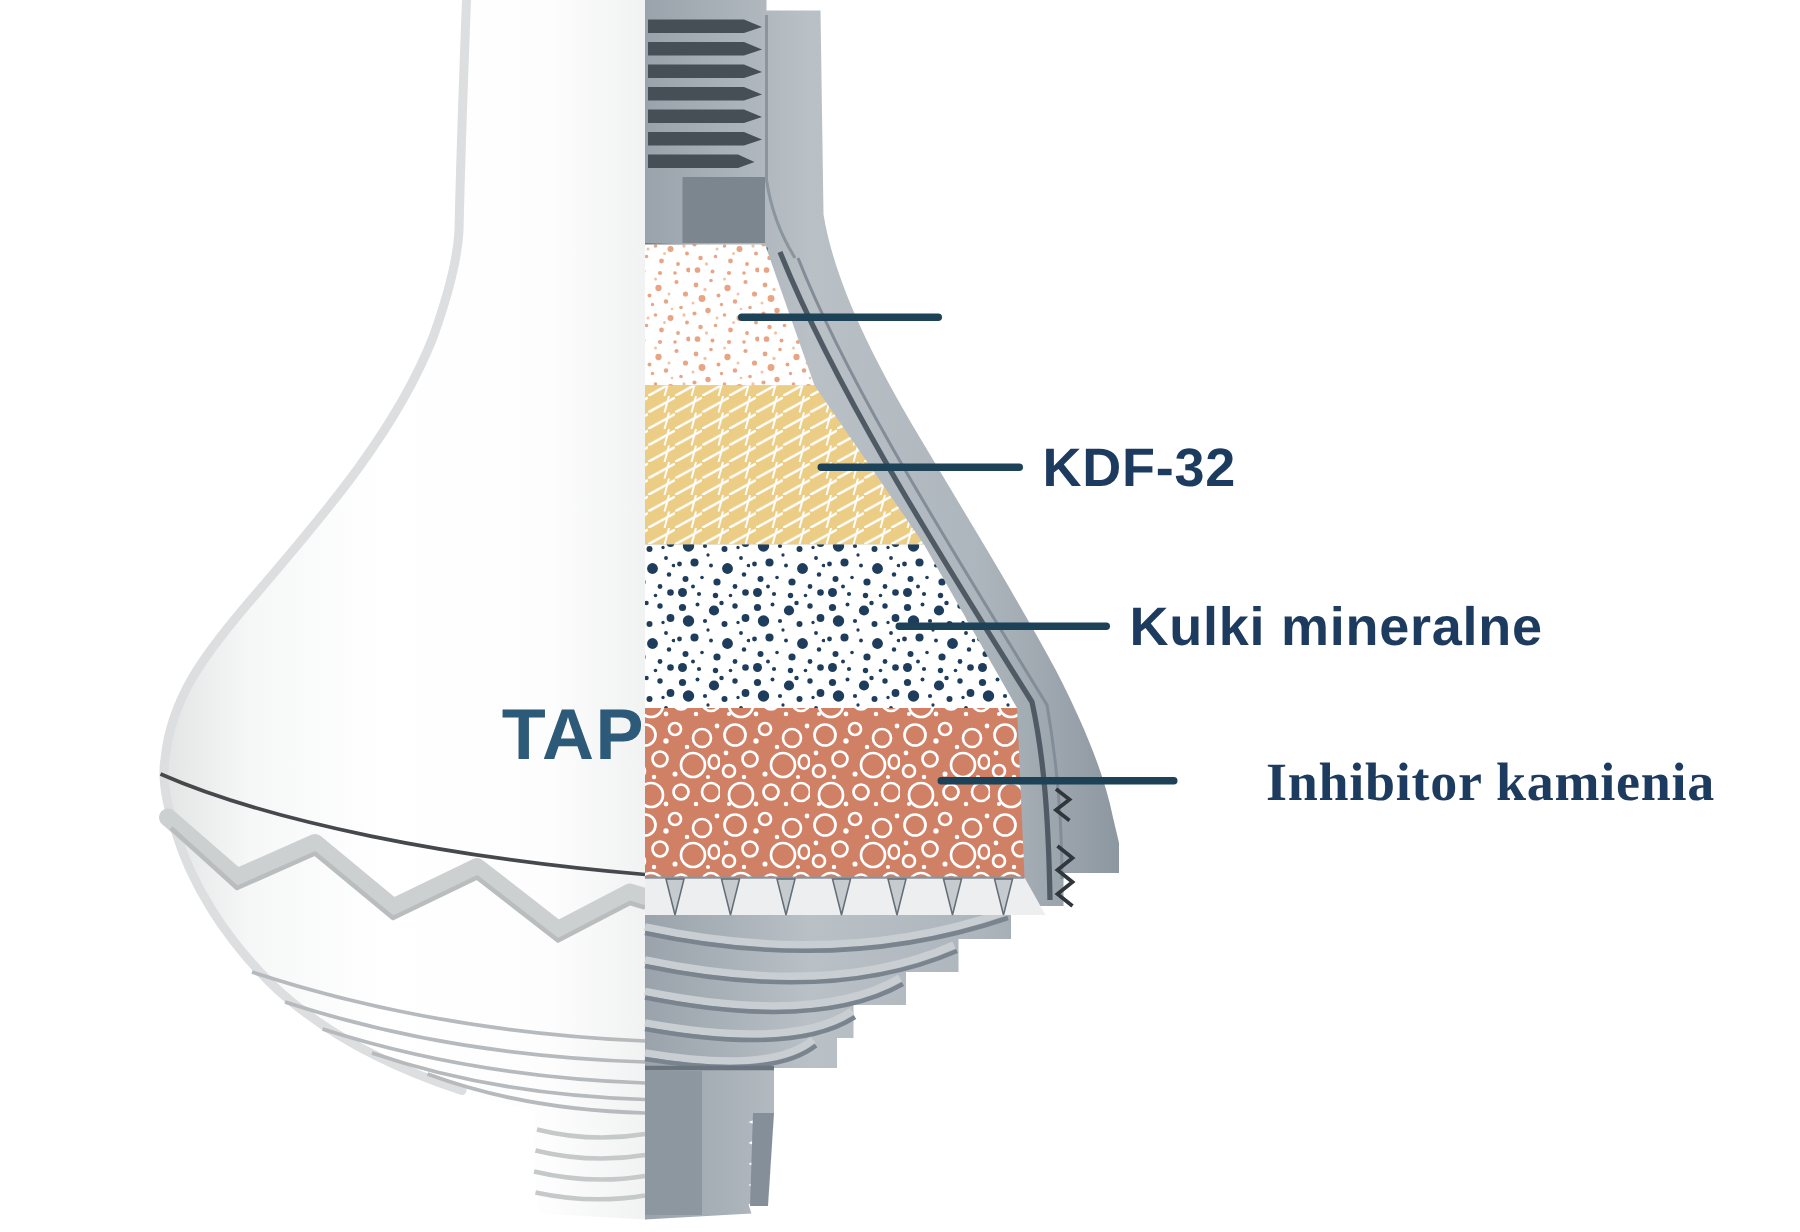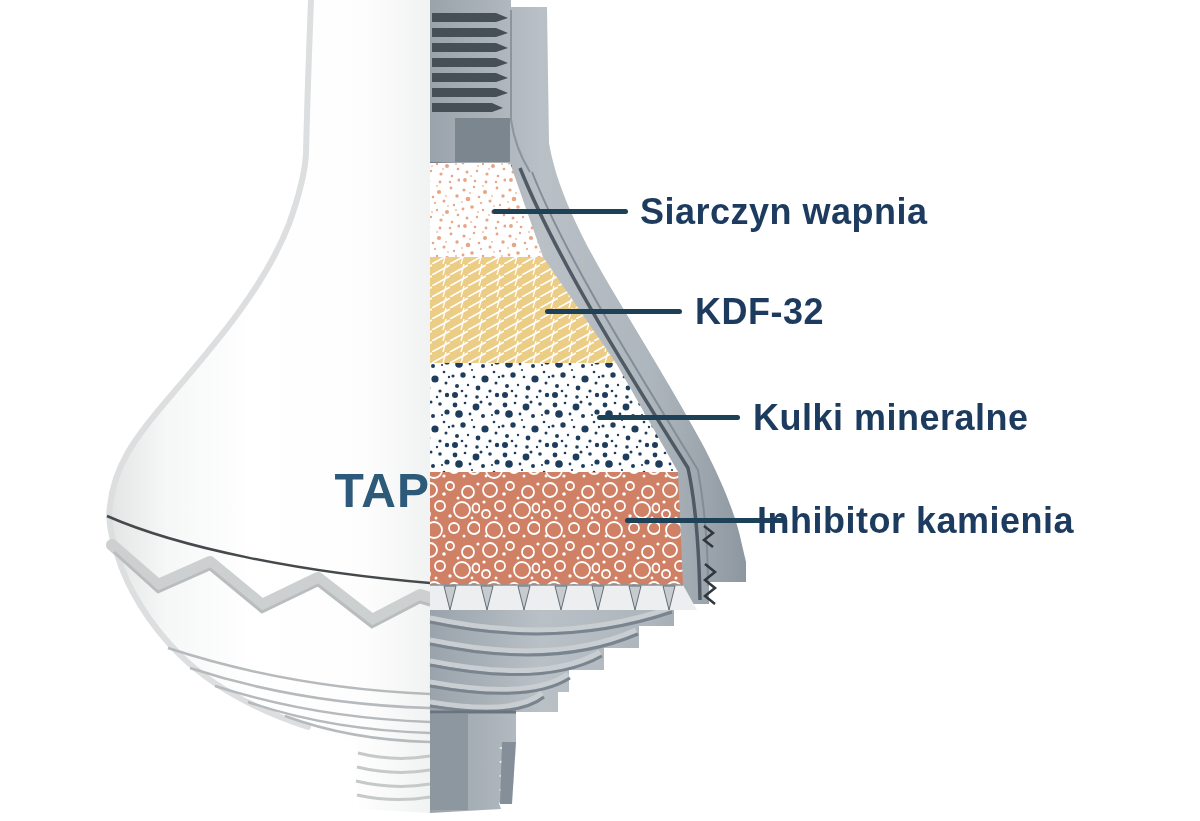--- a/index.html
+++ b/index.html
@@ -270,20 +270,19 @@
         <polygon points="663,586 675,586 669,610"></polygon>
       </g>
     </g>
   </svg>
 
   <div class="leader" style="left:492px;top:209px;width:136px;"></div>
   <div class="leader" style="left:545px;top:309px;width:137px;"></div>
   <div class="leader" style="left:597px;top:415px;width:143px;"></div>
   <div class="leader" style="left:625px;top:518px;width:160px;"></div>
 
-  <div class="layer-label" style="left:640px;top:190px;">Siarczyn wapnia</div>
   <div class="layer-label" style="left:695px;top:290px;">KDF-32</div>
   <div class="layer-label" style="left:753px;top:396px;">Kulki mineralne</div>
-  <div class="layer-label" style="left:757px;top:499px;">Inhibitor kamienia</div>
+  <div class="layer-label" style="left:844px;top:499px;font-family:Liberation Serif, serif;">Inhibitor kamienia</div>
 
   <div class="brand">TAP</div>
 
 </div>
 
 </body></html>

